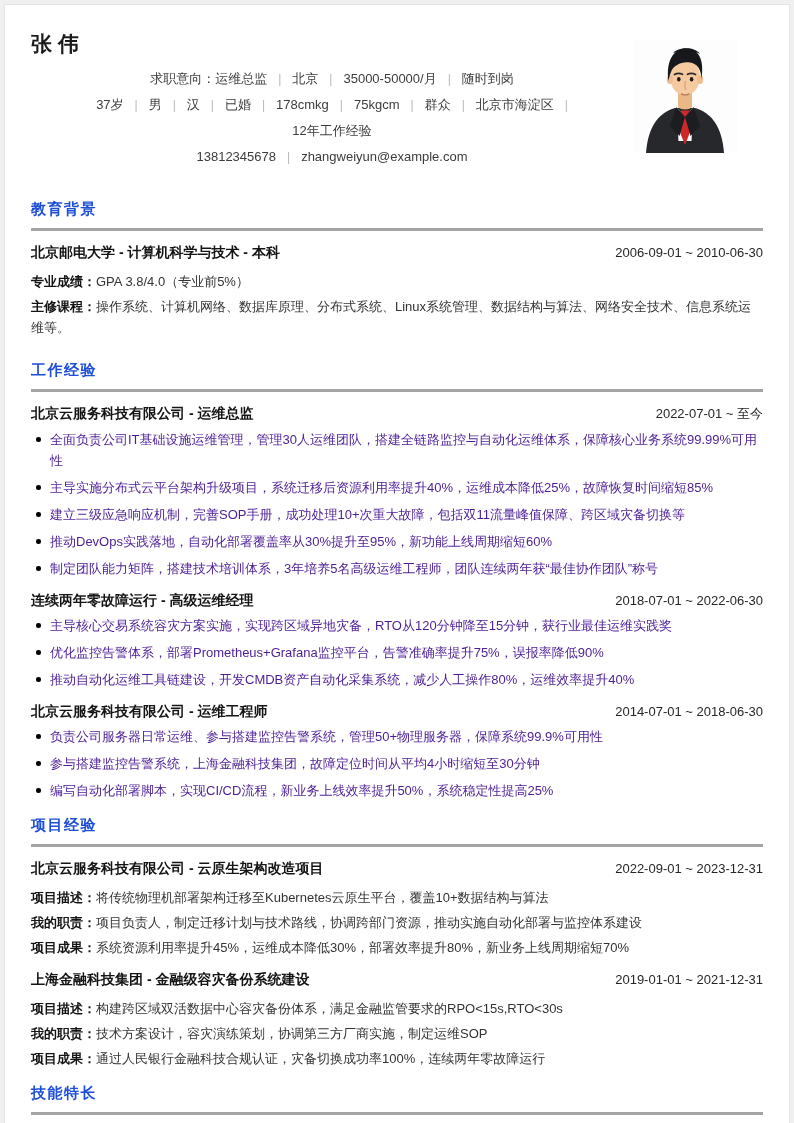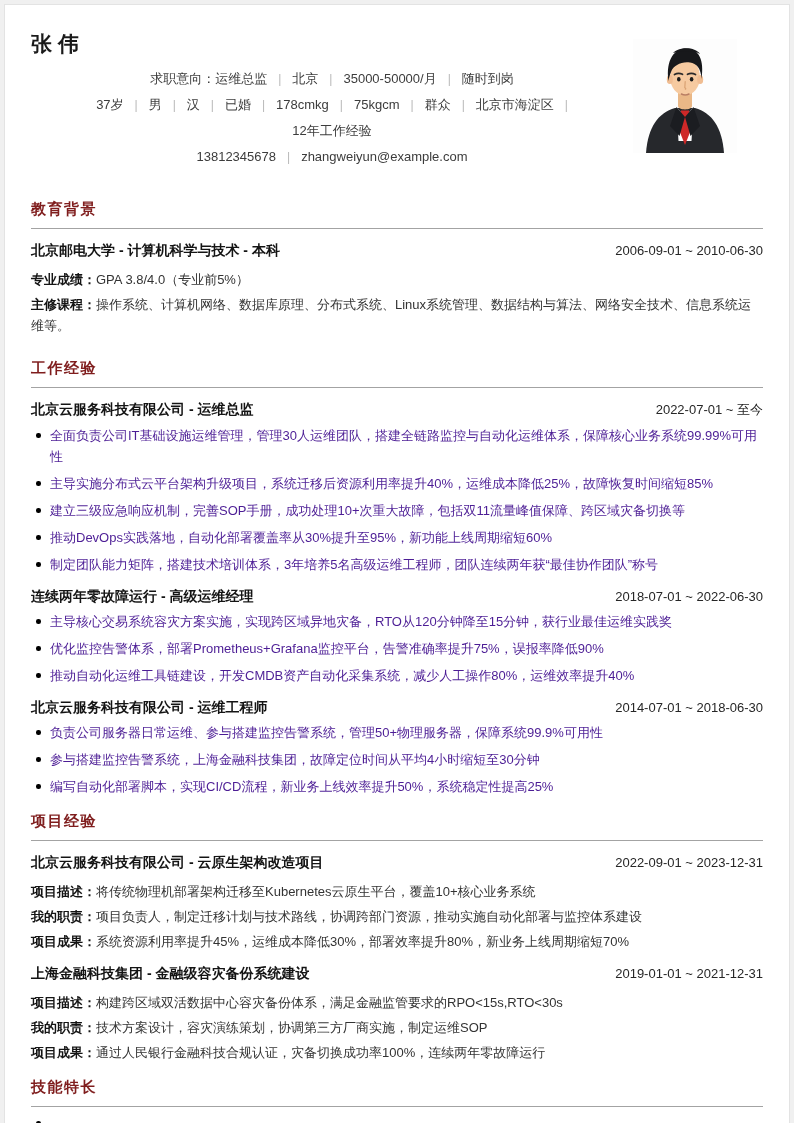--- a/index.html
+++ b/index.html
@@ -32,22 +32,22 @@
   .photo {
     flex: 0 0 auto; width: 104px; height: 114px; margin: 10px 26px 0 0;
     background: #fdfdfd; overflow: hidden;
   }
   
   .section { margin-top: 22px; }
   .section.edu { margin-top: 34px; }
   .section.proj { margin-top: 14px; }
   .section.skills { margin-top: 14px; }
   .sec-title {
-    font-size: 15px; font-weight: 700; color: #7f1d1d; letter-spacing: 1.5px;
-    line-height: 20px; padding-bottom: 9px; border-bottom: 1px solid #a3a3a3;
+    font-size: 15px; font-weight: 700; color: #1d4ed8; letter-spacing: 1.5px;
+    line-height: 20px; padding-bottom: 9px; border-bottom: 3px solid #a3a3a3;
   }
   .entry { margin-top: 2px; }
   .entry-head {
     display: flex; justify-content: space-between; align-items: baseline;
     margin-top: 13px;
     gap: 20px;
   }
   .entry-title { font-size: 14px; font-weight: 700; color: #141414; line-height: 17px; }
   .entry-date { font-size: 13px; color: #262626; white-space: nowrap; padding-left: 12px; }
   .detail-rows { margin-top: 10px; }
@@ -194,21 +194,21 @@
   <div class="section proj">
     <div class="sec-title">项目经验</div>
 
     <div class="entry">
       <div class="entry-head">
         <div class="entry-title">北京云服务科技有限公司 - 云原生架构改造项目</div>
         <div class="entry-date">2022-09-01 ~ 2023-12-31</div>
       </div>
       <div class="detail-rows">
           <div class="detail-row">
-          <span class="detail-label">项目描述：</span><span class="detail-text">将传统物理机部署架构迁移至Kubernetes云原生平台，覆盖10+核心业务系统</span>
+          <span class="detail-label">项目描述：</span><span class="detail-text">将传统物理机部署架构迁移至Kubernetes云原生平台，覆盖10+数据结构与算法</span>
         </div>
           <div class="detail-row">
           <span class="detail-label">我的职责：</span><span class="detail-text">项目负责人，制定迁移计划与技术路线，协调跨部门资源，推动实施自动化部署与监控体系建设</span>
         </div>
           <div class="detail-row">
           <span class="detail-label">项目成果：</span><span class="detail-text">系统资源利用率提升45%，运维成本降低30%，部署效率提升80%，新业务上线周期缩短70%</span>
         </div>
         </div>
     </div>
 

